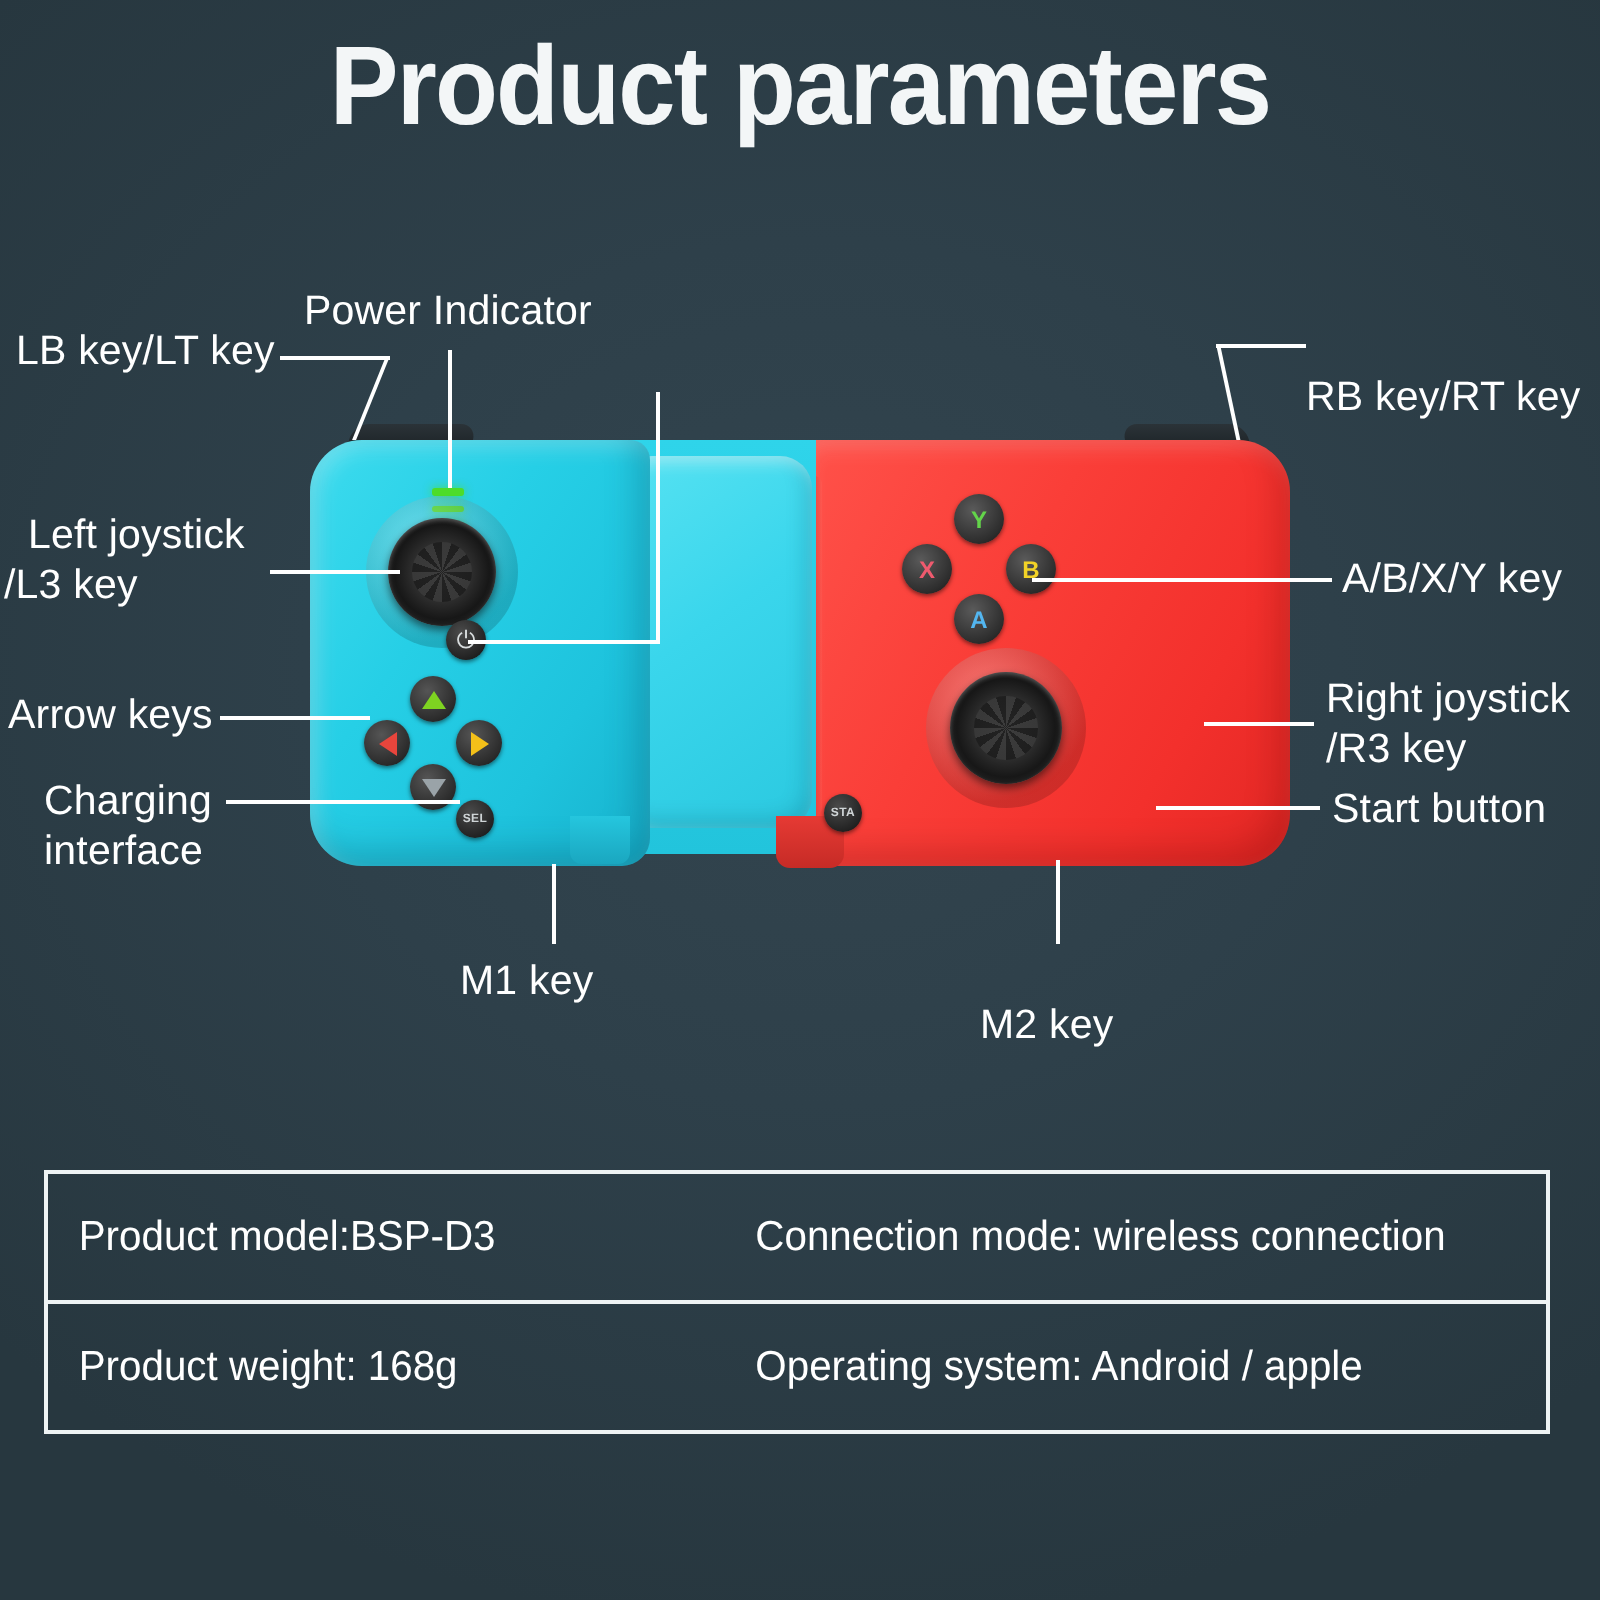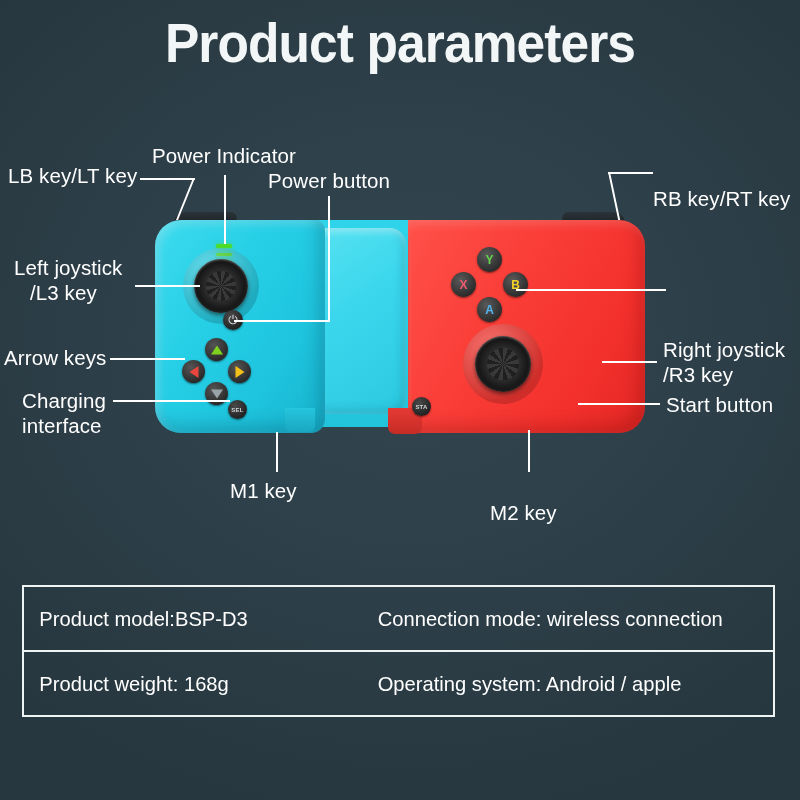--- a/index.html
+++ b/index.html
@@ -262,26 +262,26 @@
   <div class="ln lnv" style="left:608px;top:172px;height:48px;transform:skewX(12deg);transform-origin:top;"></div>
 
   <div class="ln lnh" style="left:516px;top:289px;width:150px;"></div>
 
   <div class="ln lnh" style="left:602px;top:361px;width:55px;"></div>
 
   <div class="ln lnh" style="left:578px;top:403px;width:82px;"></div>
 
   <div class="lbl" style="left:8px;top:163px;">LB key/LT key</div>
   <div class="lbl" style="left:152px;top:143px;">Power Indicator</div>
-  <div class="lbl" style="left:268px;top:168px;">Power button</div>
   <div class="lbl" style="left:653px;top:157px;margin-top:29px;">RB key/RT key</div>
 
   <div class="lbl" style="left:14px;top:255px;">Left joystick</div>
-  <div class="lbl" style="left:30px;top:280px;">/L3 key</div>
-
+  <div class="lbl" style="left:2px;top:280px;">/L3 key</div>
+
+  <div class="lbl" style="left:671px;top:277px;">A/B/X/Y key</div>
 
   <div class="lbl" style="left:4px;top:345px;">Arrow keys</div>
 
   <div class="lbl" style="left:663px;top:337px;text-align:center;">Right joystick</div>
   <div class="lbl" style="left:663px;top:362px;">/R3 key</div>
 
   <div class="lbl" style="left:22px;top:388px;">Charging</div>
   <div class="lbl" style="left:22px;top:413px;">interface</div>
 
   <div class="lbl" style="left:666px;top:392px;">Start button</div>

